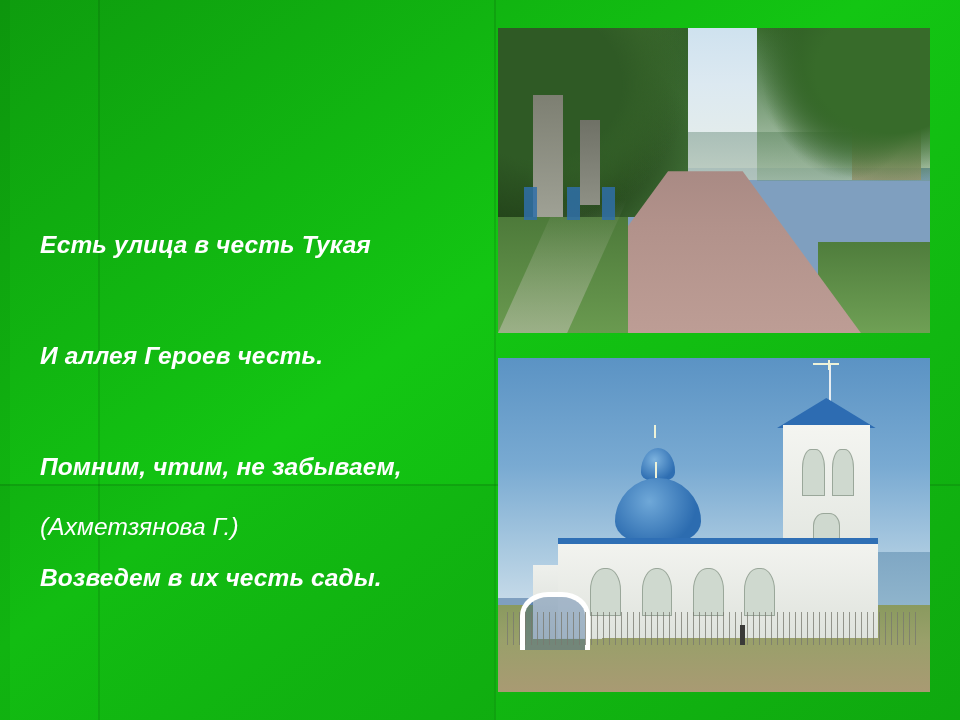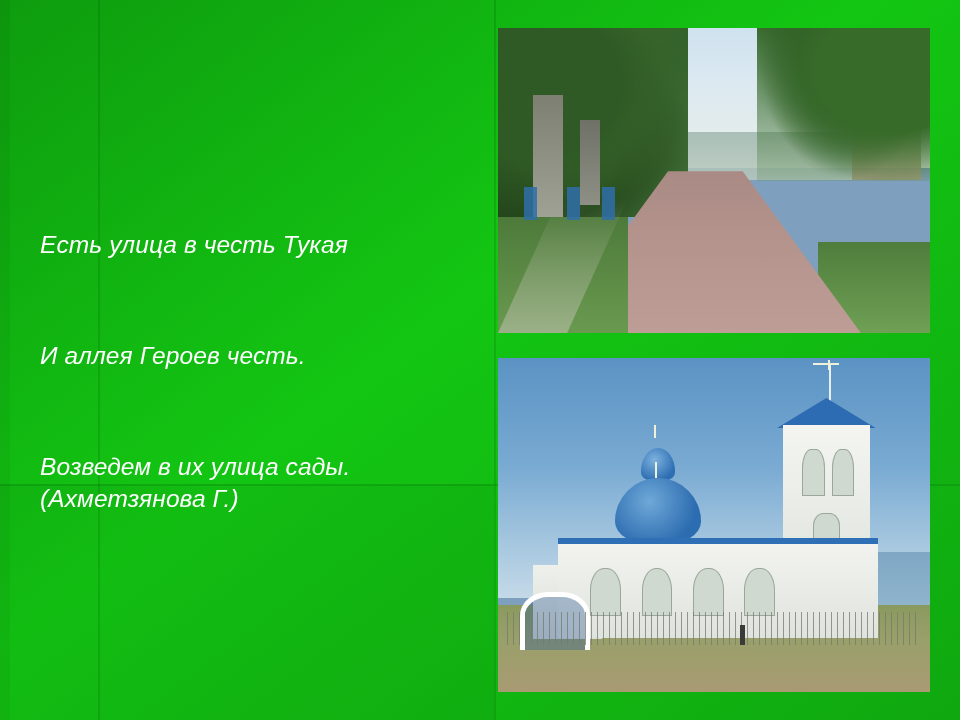--- a/index.html
+++ b/index.html
@@ -51,25 +51,26 @@
     line-height: 37px;
     font-style: italic;
     letter-spacing: 0.1px;
     white-space: pre;
   }
   .poem .stanza {
     margin: 0 0 37px 0;
   }
   .poem .line {
     display: block;
+    font-weight: bold;
   }
   .author {
     position: absolute;
     left: 40px;
-    top: 480px;
+    top: 508px;
     color: #ffffff;
     font-size: 24.5px;
     line-height: 37px;
     font-style: italic;
     letter-spacing: 0.1px;
   }
 
   
   .photo {
     position: absolute;
@@ -296,21 +297,22 @@
   <div class="bg-shade" style="left:0;top:0;width:10px;height:720px;"></div>
   <div class="bg-band-v" style="left:98px;"></div>
   <div class="bg-band-v" style="left:494px;"></div>
   <div class="bg-band-h" style="top:484px;"></div>
   <div class="bg-shade" style="left:0;top:484px;width:494px;height:236px;"></div>
 
   <div class="poem">
     <div class="stanza">
       <span class="line">Есть улица в честь Тукая</span>
       <span class="line">И аллея Героев честь.</span>
-      <span class="line">Возведем в их улица сады.</span>
+      <span class="line">Помним, чтим, не забываем,</span>
+      <span class="line">Возведем в их честь сады.</span>
     </div>
     
   </div>
 
   <div class="author">(Ахметзянова Г.)</div>
 
   <div class="photo photo-alley">
     <div class="alley-sky"></div>
     <div class="alley-far"></div>
     <div class="alley-building"></div>

